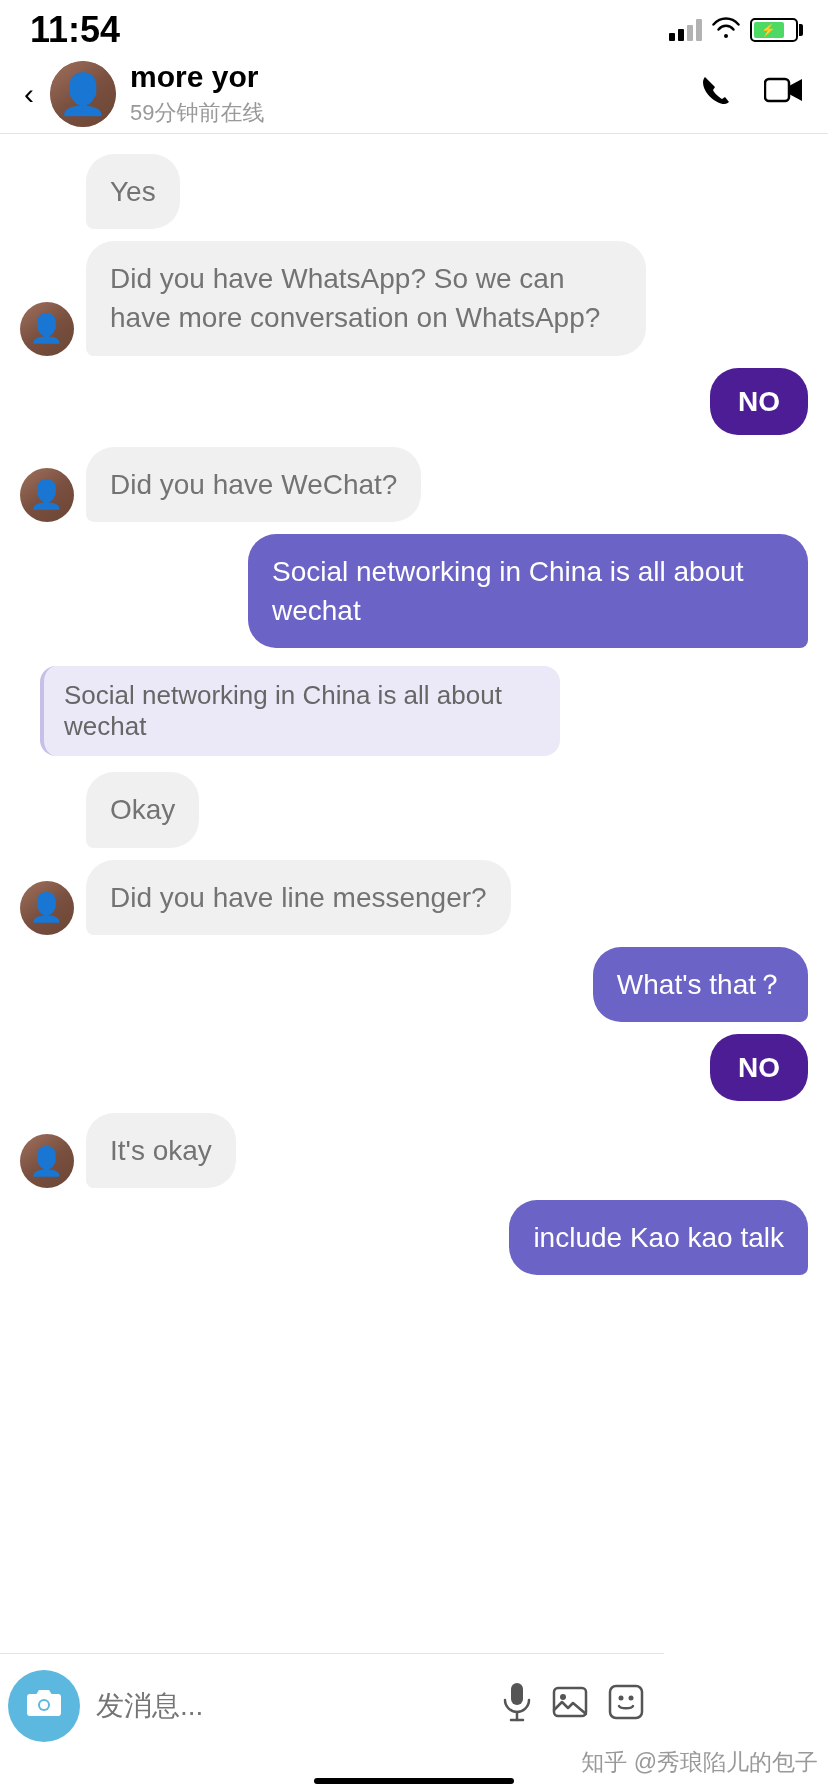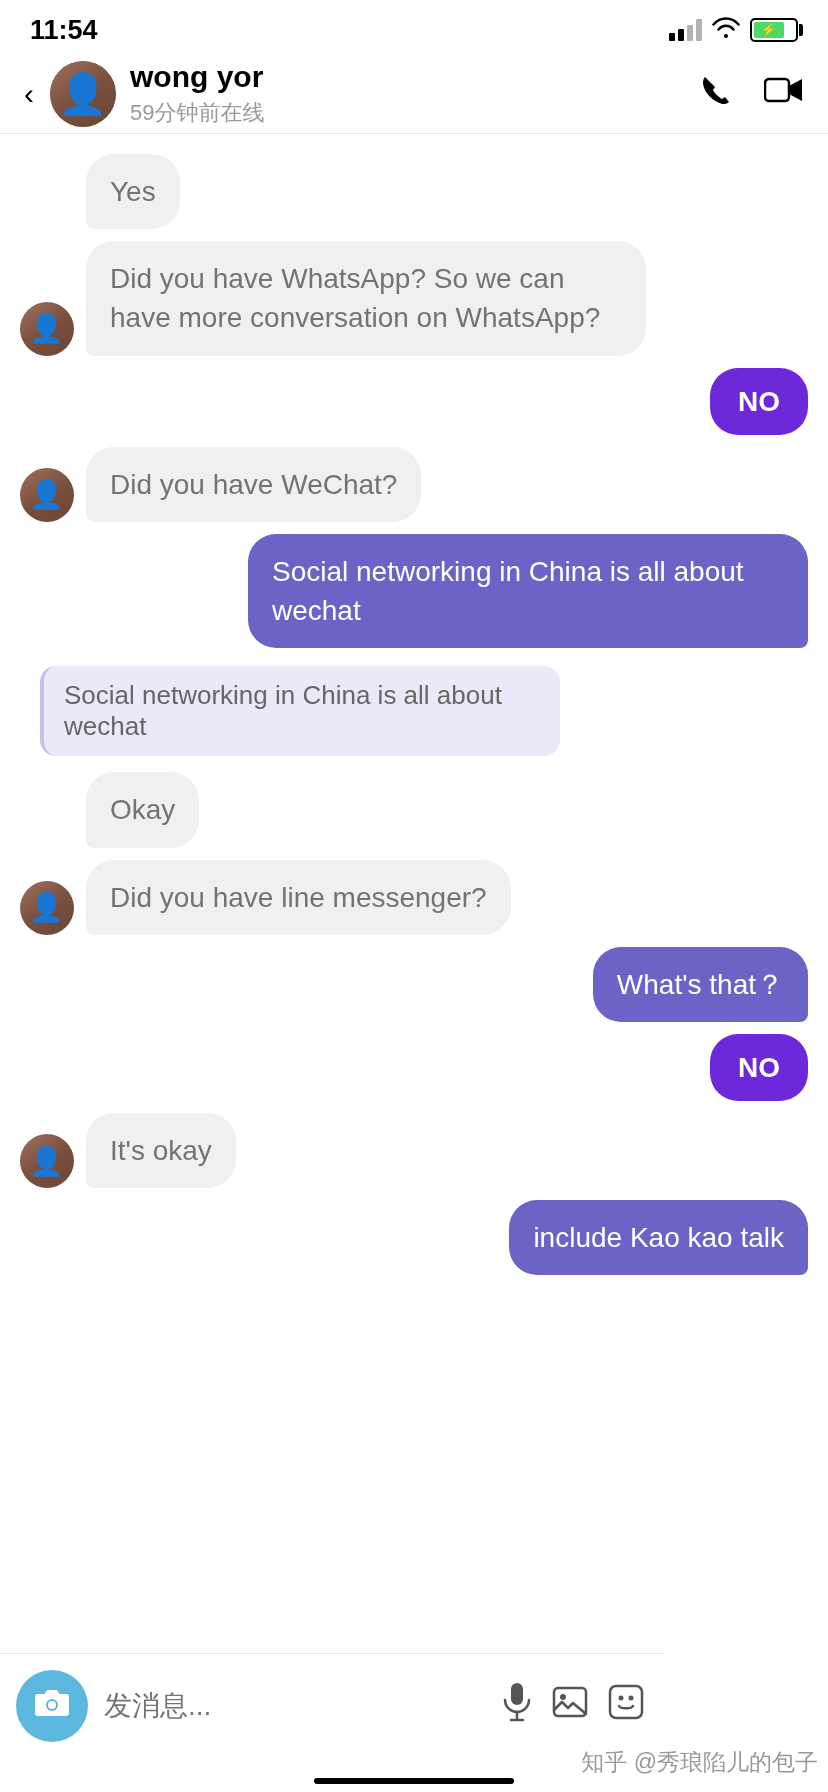--- a/index.html
+++ b/index.html
@@ -15,21 +15,21 @@
 
     
     .status-bar {
       display: flex;
       justify-content: space-between;
       align-items: center;
       padding: 14px 30px 8px 30px;
       height: 54px;
     }
     .status-time {
-      font-size: 27px;
+      font-size: 36px;
       font-weight: 700;
       color: #000;
     }
     .status-icons {
       display: flex;
       align-items: center;
       gap: 10px;
     }
     .signal-bars {
       display: flex;
@@ -201,21 +201,21 @@
       background: #f0f0f0;
       color: #737373;
       border-bottom-left-radius: 8px;
     }
     .bubble.sent {
       background: #6c63c7;
       color: #fff;
       border-bottom-right-radius: 8px;
     }
     .bubble.sent-small {
-      background: #6d28d9;
+      background: #4c1d95;
       color: #fff;
       border-radius: 28px;
       padding: 14px 28px;
       font-size: 28px;
       font-weight: 600;
     }
 
     
     .reply-block {
       margin: 6px 0 4px 20px;
@@ -236,21 +236,21 @@
     }
 
     
     .bottom-bar {
       position: fixed;
       bottom: 0;
       left: 0;
       width: 664px;
       background: #fff;
       border-top: 1px solid #e5e5e5;
-      padding: 16px 20px 50px 16px;
+      padding: 16px 20px 50px 8px;
       display: flex;
       align-items: center;
       gap: 16px;
     }
     .camera-btn {
       width: 72px;
       height: 72px;
       border-radius: 50%;
       background: #5db8e0;
       display: flex;
@@ -330,21 +330,21 @@
     </div>
   </div>
 </div>
 
 <div class="header">
   <span class="back-btn">‹</span>
   <div class="avatar">
     <div class="avatar-img"></div>
   </div>
   <div class="contact-info">
-    <div class="contact-name">wong yor</div>
+    <div class="contact-name">more yor</div>
     <div class="contact-status">59分钟前在线</div>
   </div>
   <div class="header-actions">
     <span class="header-icon">
       <svg width="36" height="36" viewBox="0 0 36 36" fill="none">
         <path d="M7 5C7 5 5 7 5 10c0 12 14 22 21 22 3 0 5-2 5-2l-4-5-3 2c-2-1-8-6-9-9l2-3L7 5z" fill="#000"></path>
       </svg>
     </span>
     <span class="header-icon">
       <svg width="40" height="30" viewBox="0 0 40 30" fill="none">

